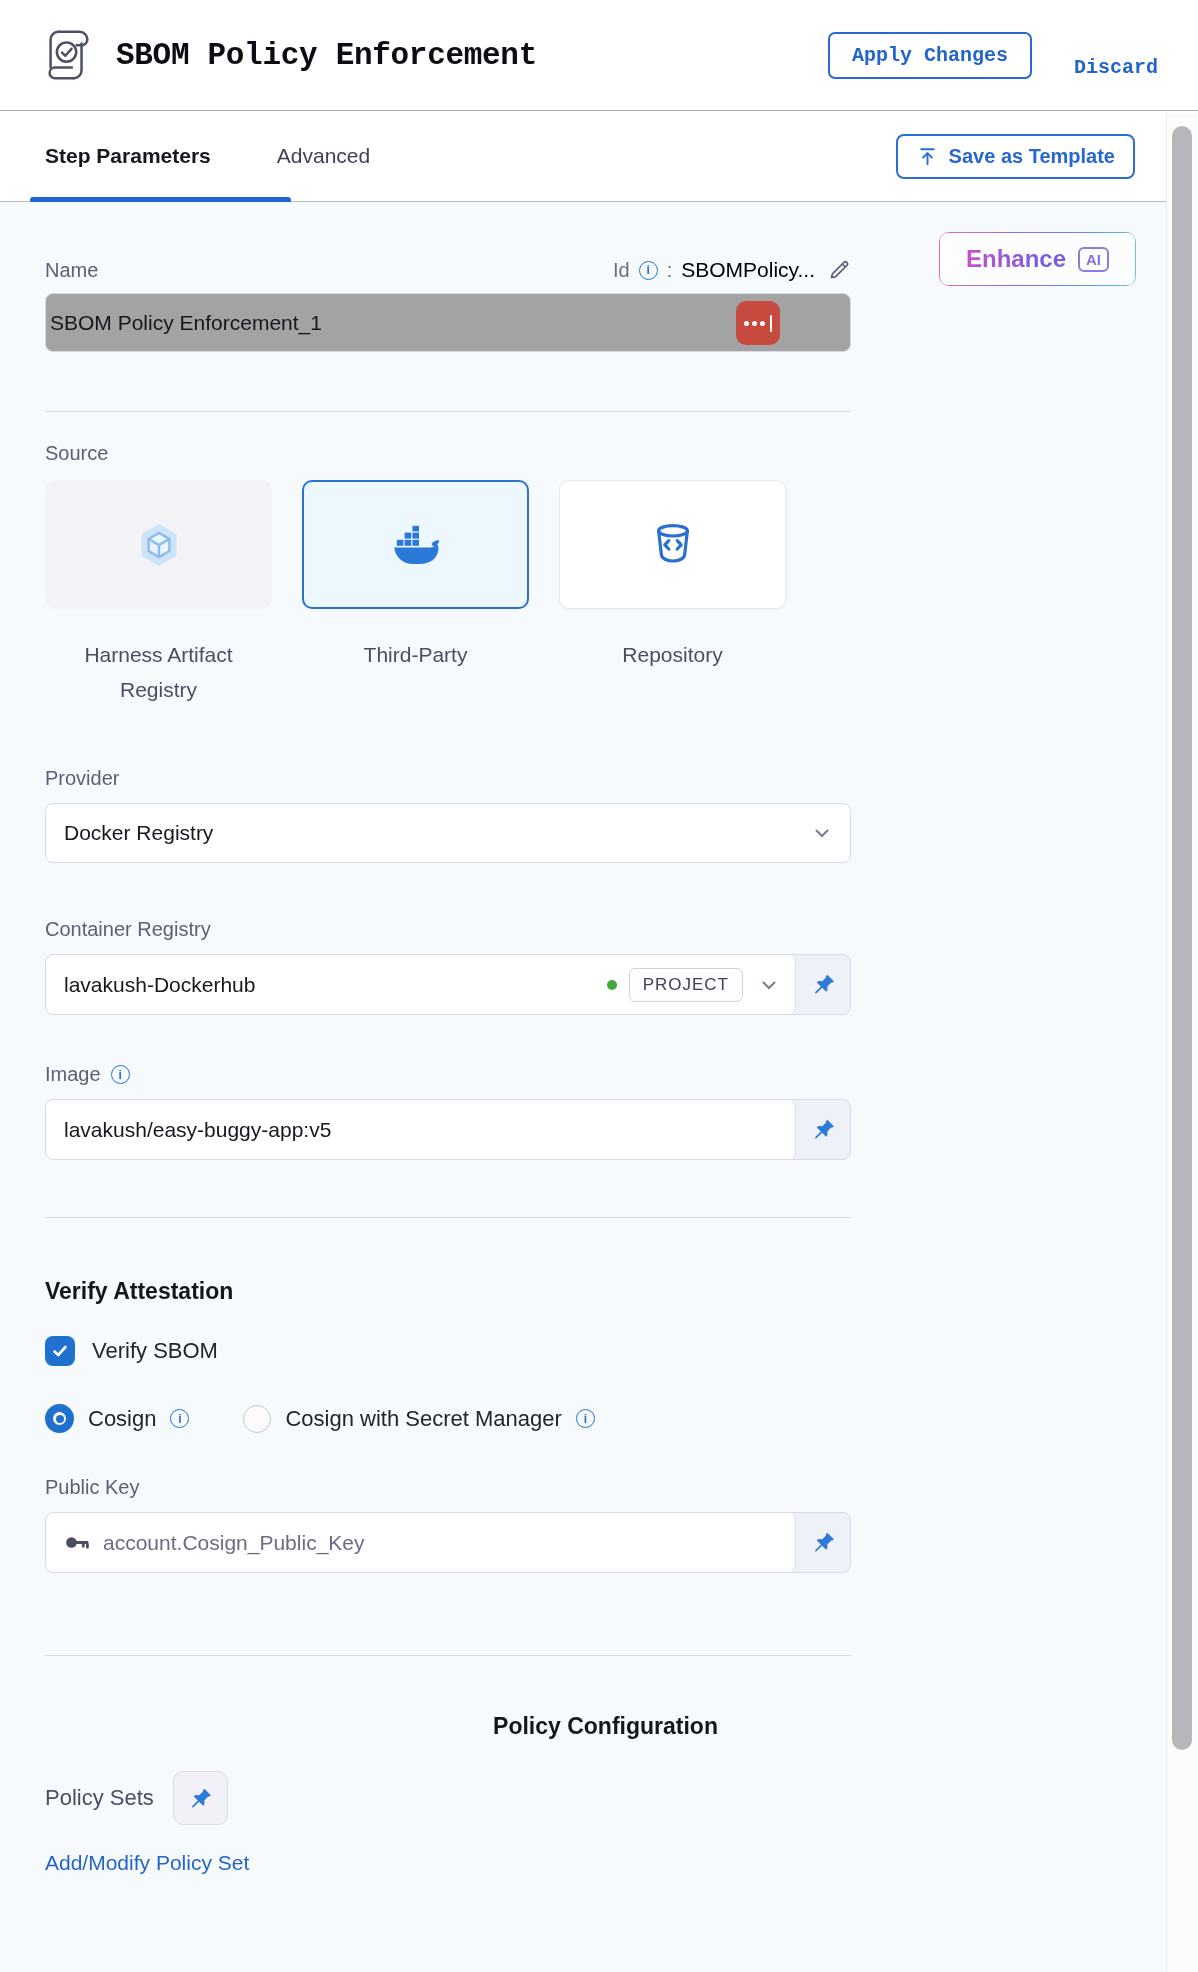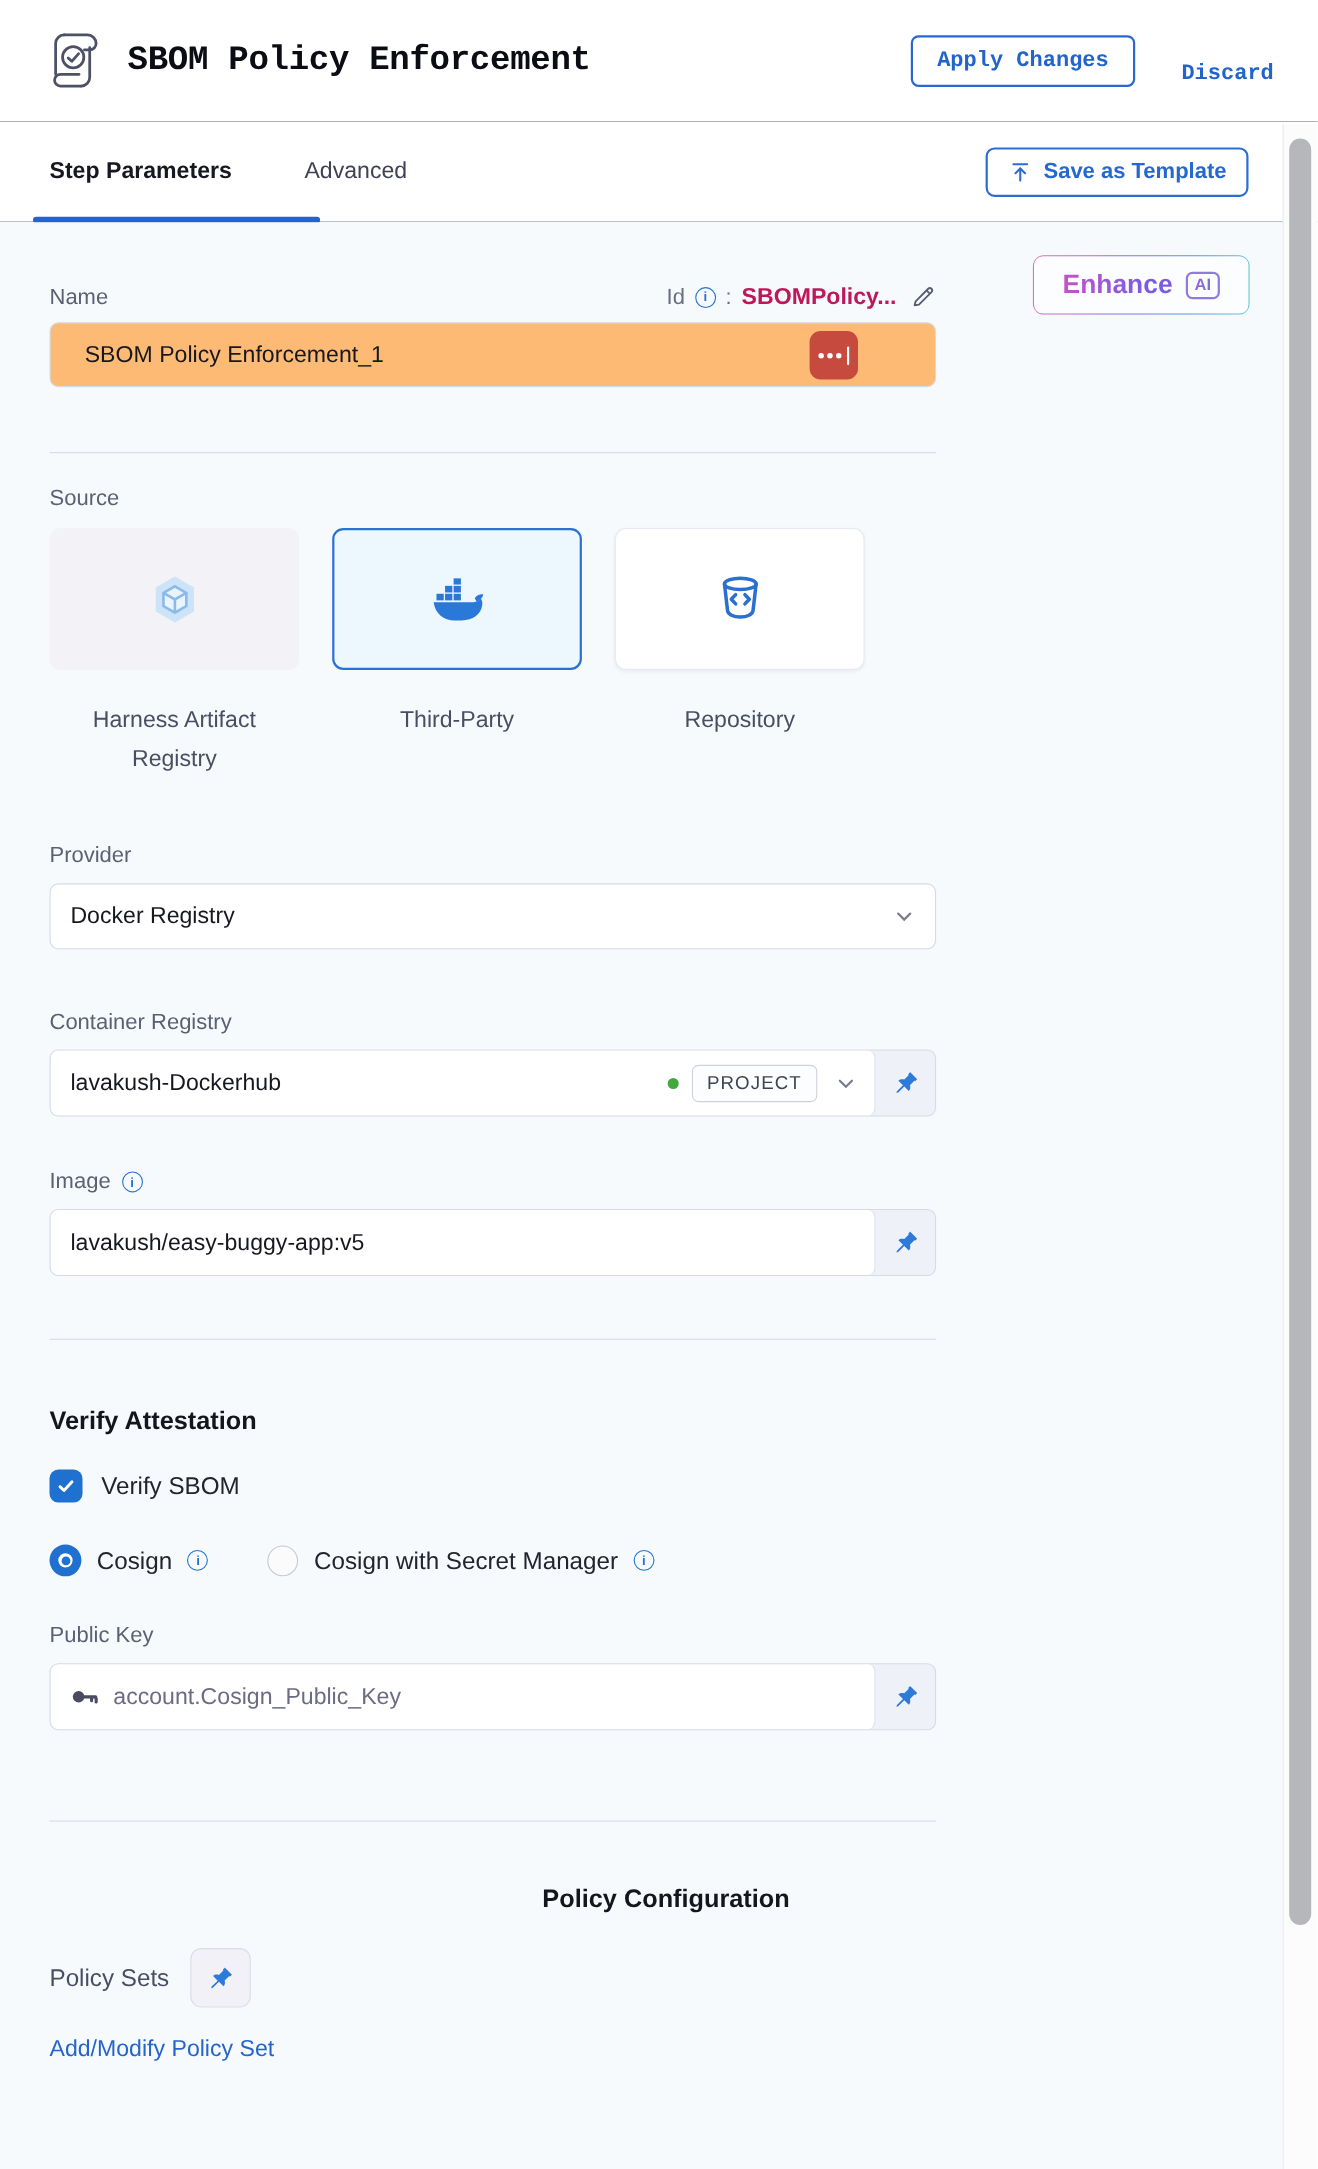--- a/index.html
+++ b/index.html
@@ -38,26 +38,26 @@
   .enhance-wrap { position:absolute; top:30px; right:30px; padding:1px; border-radius:10px; background:linear-gradient(100deg,#e671ae 0%,#8e6ce6 38%,#5f8fe8 72%,#64cbd0 100%); cursor:pointer; }
   .enhance-inner { display:flex; align-items:center; gap:12px; background:#fbfdff; border-radius:8px; padding:12px 26px; }
   .enhance-text { font-size:24px; font-weight:bold; background:linear-gradient(95deg,#c553c8,#7b5ce0 75%); -webkit-background-clip:text; background-clip:text; color:transparent; }
   .ai-badge { border:2px solid #8f7ae2; border-radius:6px; padding:2px 6px; font-size:15px; font-weight:bold; background:linear-gradient(95deg,#a95cd6,#5f7ee4); -webkit-background-clip:text; background-clip:text; color:transparent; }
 
   
   .name-row { display:flex; align-items:center; justify-content:space-between; margin-top:24px; width:806px; }
   .id-group { display:flex; align-items:center; gap:9px; }
   .id-prefix { font-size:20px; color:#6a6d80; }
   .id-colon { font-size:20px; color:#6a6d80; }
-  .id-value { font-size:21px; color:#be185d;font-weight:bold; }
+  .id-value { font-size:21px; color:#000000; }
   .edit-pencil { width:24px; height:24px; cursor:pointer; margin-left:3px; }
 
   .info-icon { width:19px; height:19px; border:1.8px solid #2373d0; border-radius:50%; color:#2373d0; font-size:12px; font-weight:bold; display:inline-flex; align-items:center; justify-content:center; flex:none; cursor:pointer; }
 
-  .text-input { position:relative; margin-top:11px; width:806px; height:59px; background:#fdba74; border:1px solid #d8dae6; border-radius:8px; display:flex; align-items:center; padding:0 31px; }
+  .text-input { position:relative; margin-top:11px; width:806px; height:59px; background:#a3a3a3; border:1px solid #d8dae6; border-radius:8px; display:flex; align-items:center; padding:0 4px; }
   .text-input input { border:none; outline:none; background:transparent; font-size:21px; color:#17181f; font-family:inherit; width:100%; }
   .pw-ext-icon { position:absolute; right:70px; top:7px; width:44px; height:44px; border-radius:10px; background:#c64a3e; display:flex; align-items:center; justify-content:center; gap:3px; cursor:pointer; }
   .pw-ext-icon .dot { width:5px; height:5px; border-radius:50%; background:#fff; }
   .pw-ext-icon .bar { width:2.5px; height:17px; border-radius:2px; background:#fff; margin-left:2px; }
 
   .hr1 { margin-top:59px; }
   .source-label { display:block; margin-top:30px; }
 
   
   .cards { display:flex; gap:30px; margin-top:15px; }

